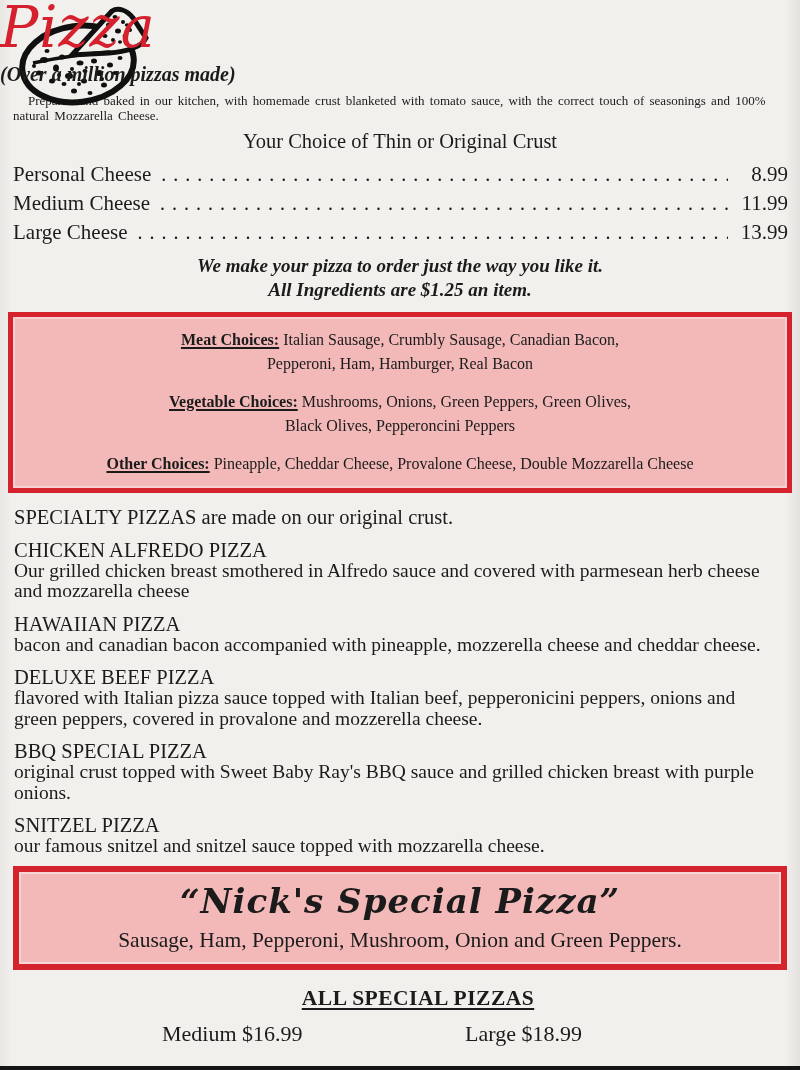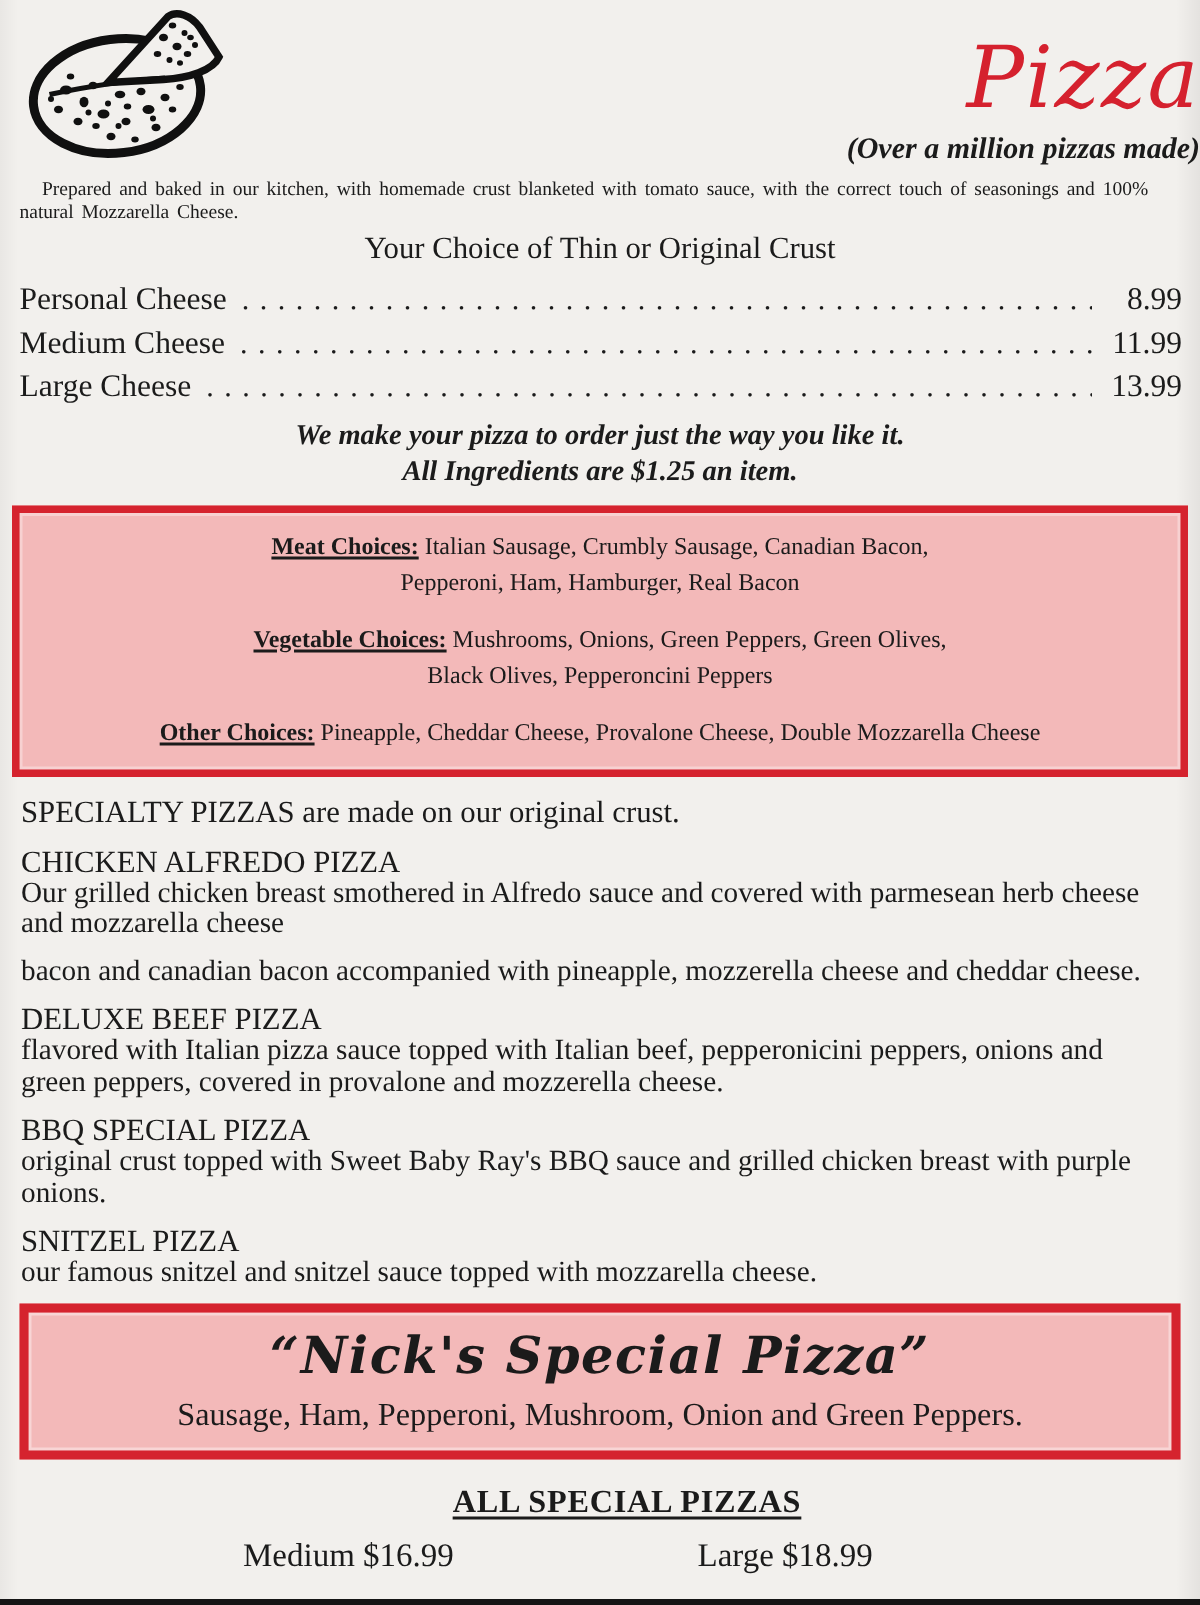--- a/index.html
+++ b/index.html
@@ -7,21 +7,21 @@
     position: relative;
     width: 800px;
     height: 1070px;
     background: #f2f0ed;
     background-image: linear-gradient(90deg, rgba(0,0,0,0.04) 0, rgba(0,0,0,0) 1.5%, rgba(0,0,0,0) 98%, rgba(0,0,0,0.06) 100%);
     overflow: hidden;
     font-family: "Liberation Serif", serif;
     color: #1b1b1b;
   }
   .pizza-logo { position: absolute; left: 14px; top: 5px; width: 148px; height: 102px; }
-  .header { position: relative; text-align: right; padding-top: 25px; }
+  .header { position: relative; text-align: left; }
   .title {
     font-family: "DejaVu Serif", serif;
     font-style: italic;
     color: #d5212e;
     font-size: 57px;
     line-height: 0.95;
     letter-spacing: 1px;
   }
   .subtitle { font-size: 20px; font-weight: bold; font-style: italic; margin-top: 9px; }
   .intro { margin: 7px 12px 0 13px; font-size: 13px; line-height: 1.17; text-indent: 15px; word-spacing: 2px; }
@@ -182,20 +182,21 @@
   </div>
 
   <div class="specialty">
     <div class="specialty-intro">SPECIALTY PIZZAS are made on our original crust.</div>
 
     <div class="sp-item">
       <div class="sp-name">CHICKEN ALFREDO PIZZA</div>
       <div class="sp-desc">Our grilled chicken breast smothered in Alfredo sauce and covered with parmesean herb cheese and mozzarella cheese</div>
     </div>
     <div class="sp-item">
+      <div class="sp-name">HAWAIIAN PIZZA</div>
       <div class="sp-desc">bacon and canadian bacon accompanied with pineapple, mozzerella cheese and cheddar cheese.</div>
     </div>
     <div class="sp-item">
       <div class="sp-name">DELUXE BEEF PIZZA</div>
       <div class="sp-desc">flavored with Italian pizza sauce topped with Italian beef, pepperonicini peppers, onions and green peppers, covered in provalone and mozzerella cheese.</div>
     </div>
     <div class="sp-item">
       <div class="sp-name">BBQ SPECIAL PIZZA</div>
       <div class="sp-desc">original crust topped with Sweet Baby Ray's BBQ sauce and grilled chicken breast with purple onions.</div>
     </div>

